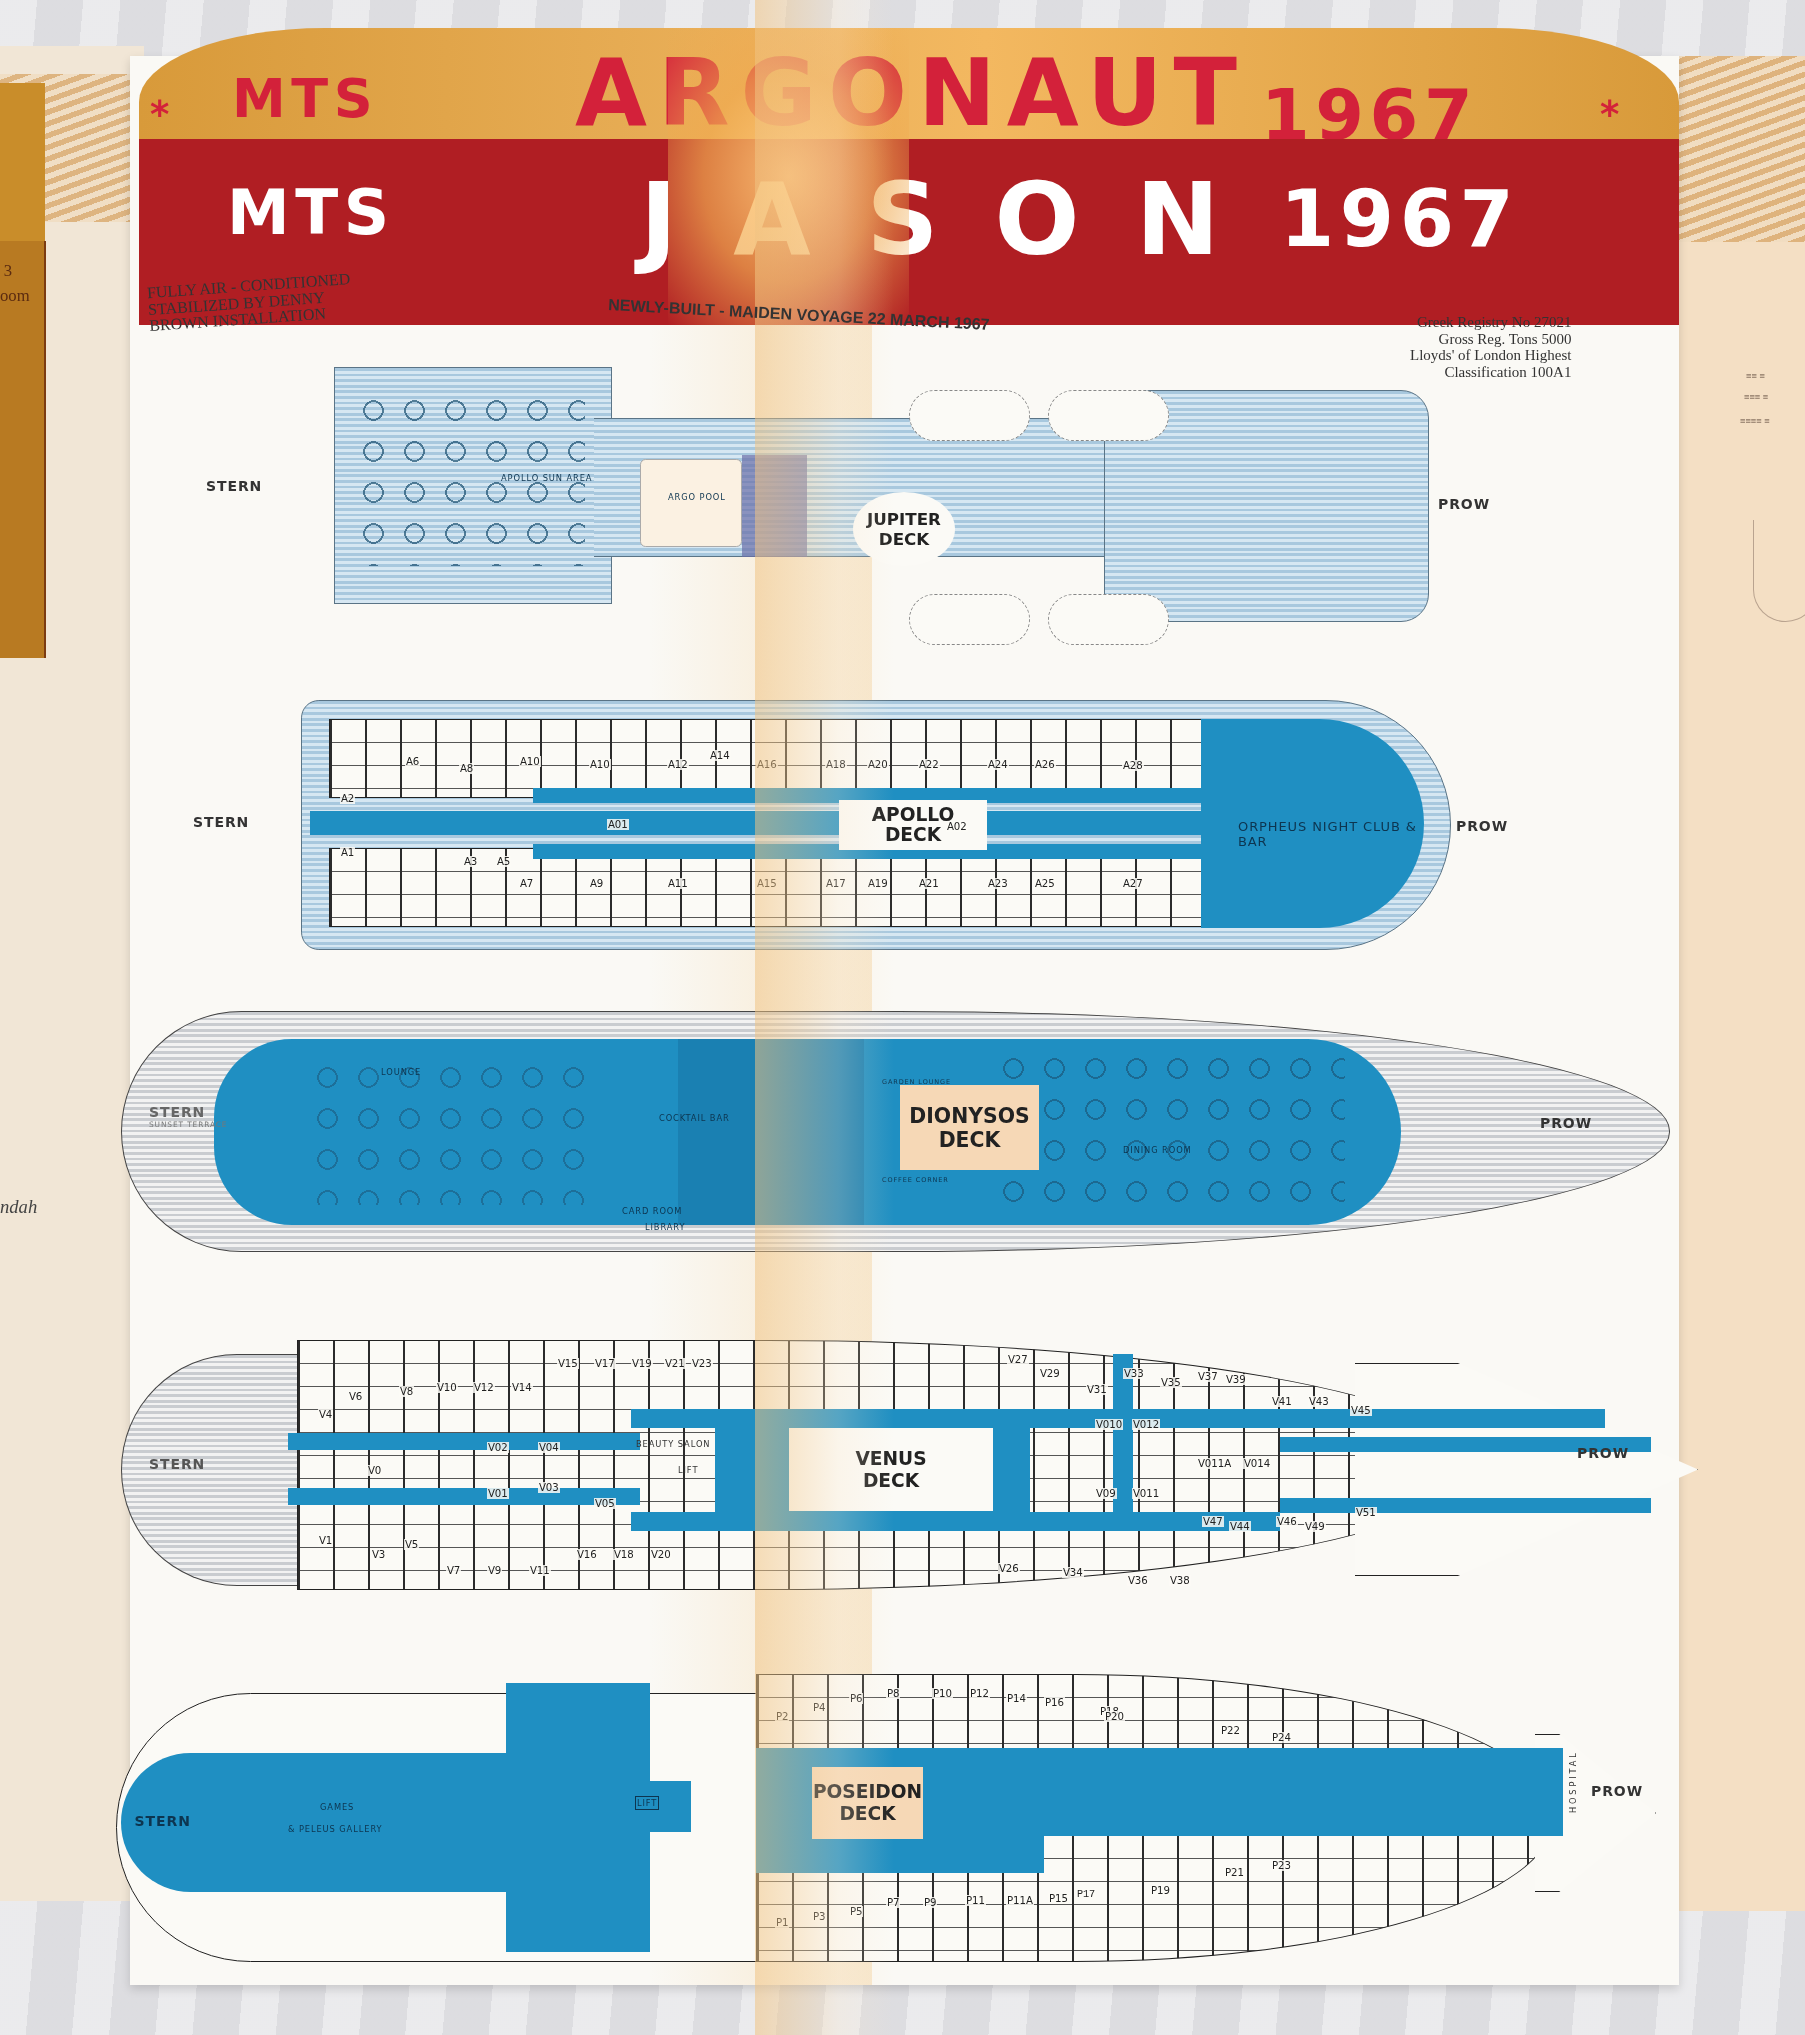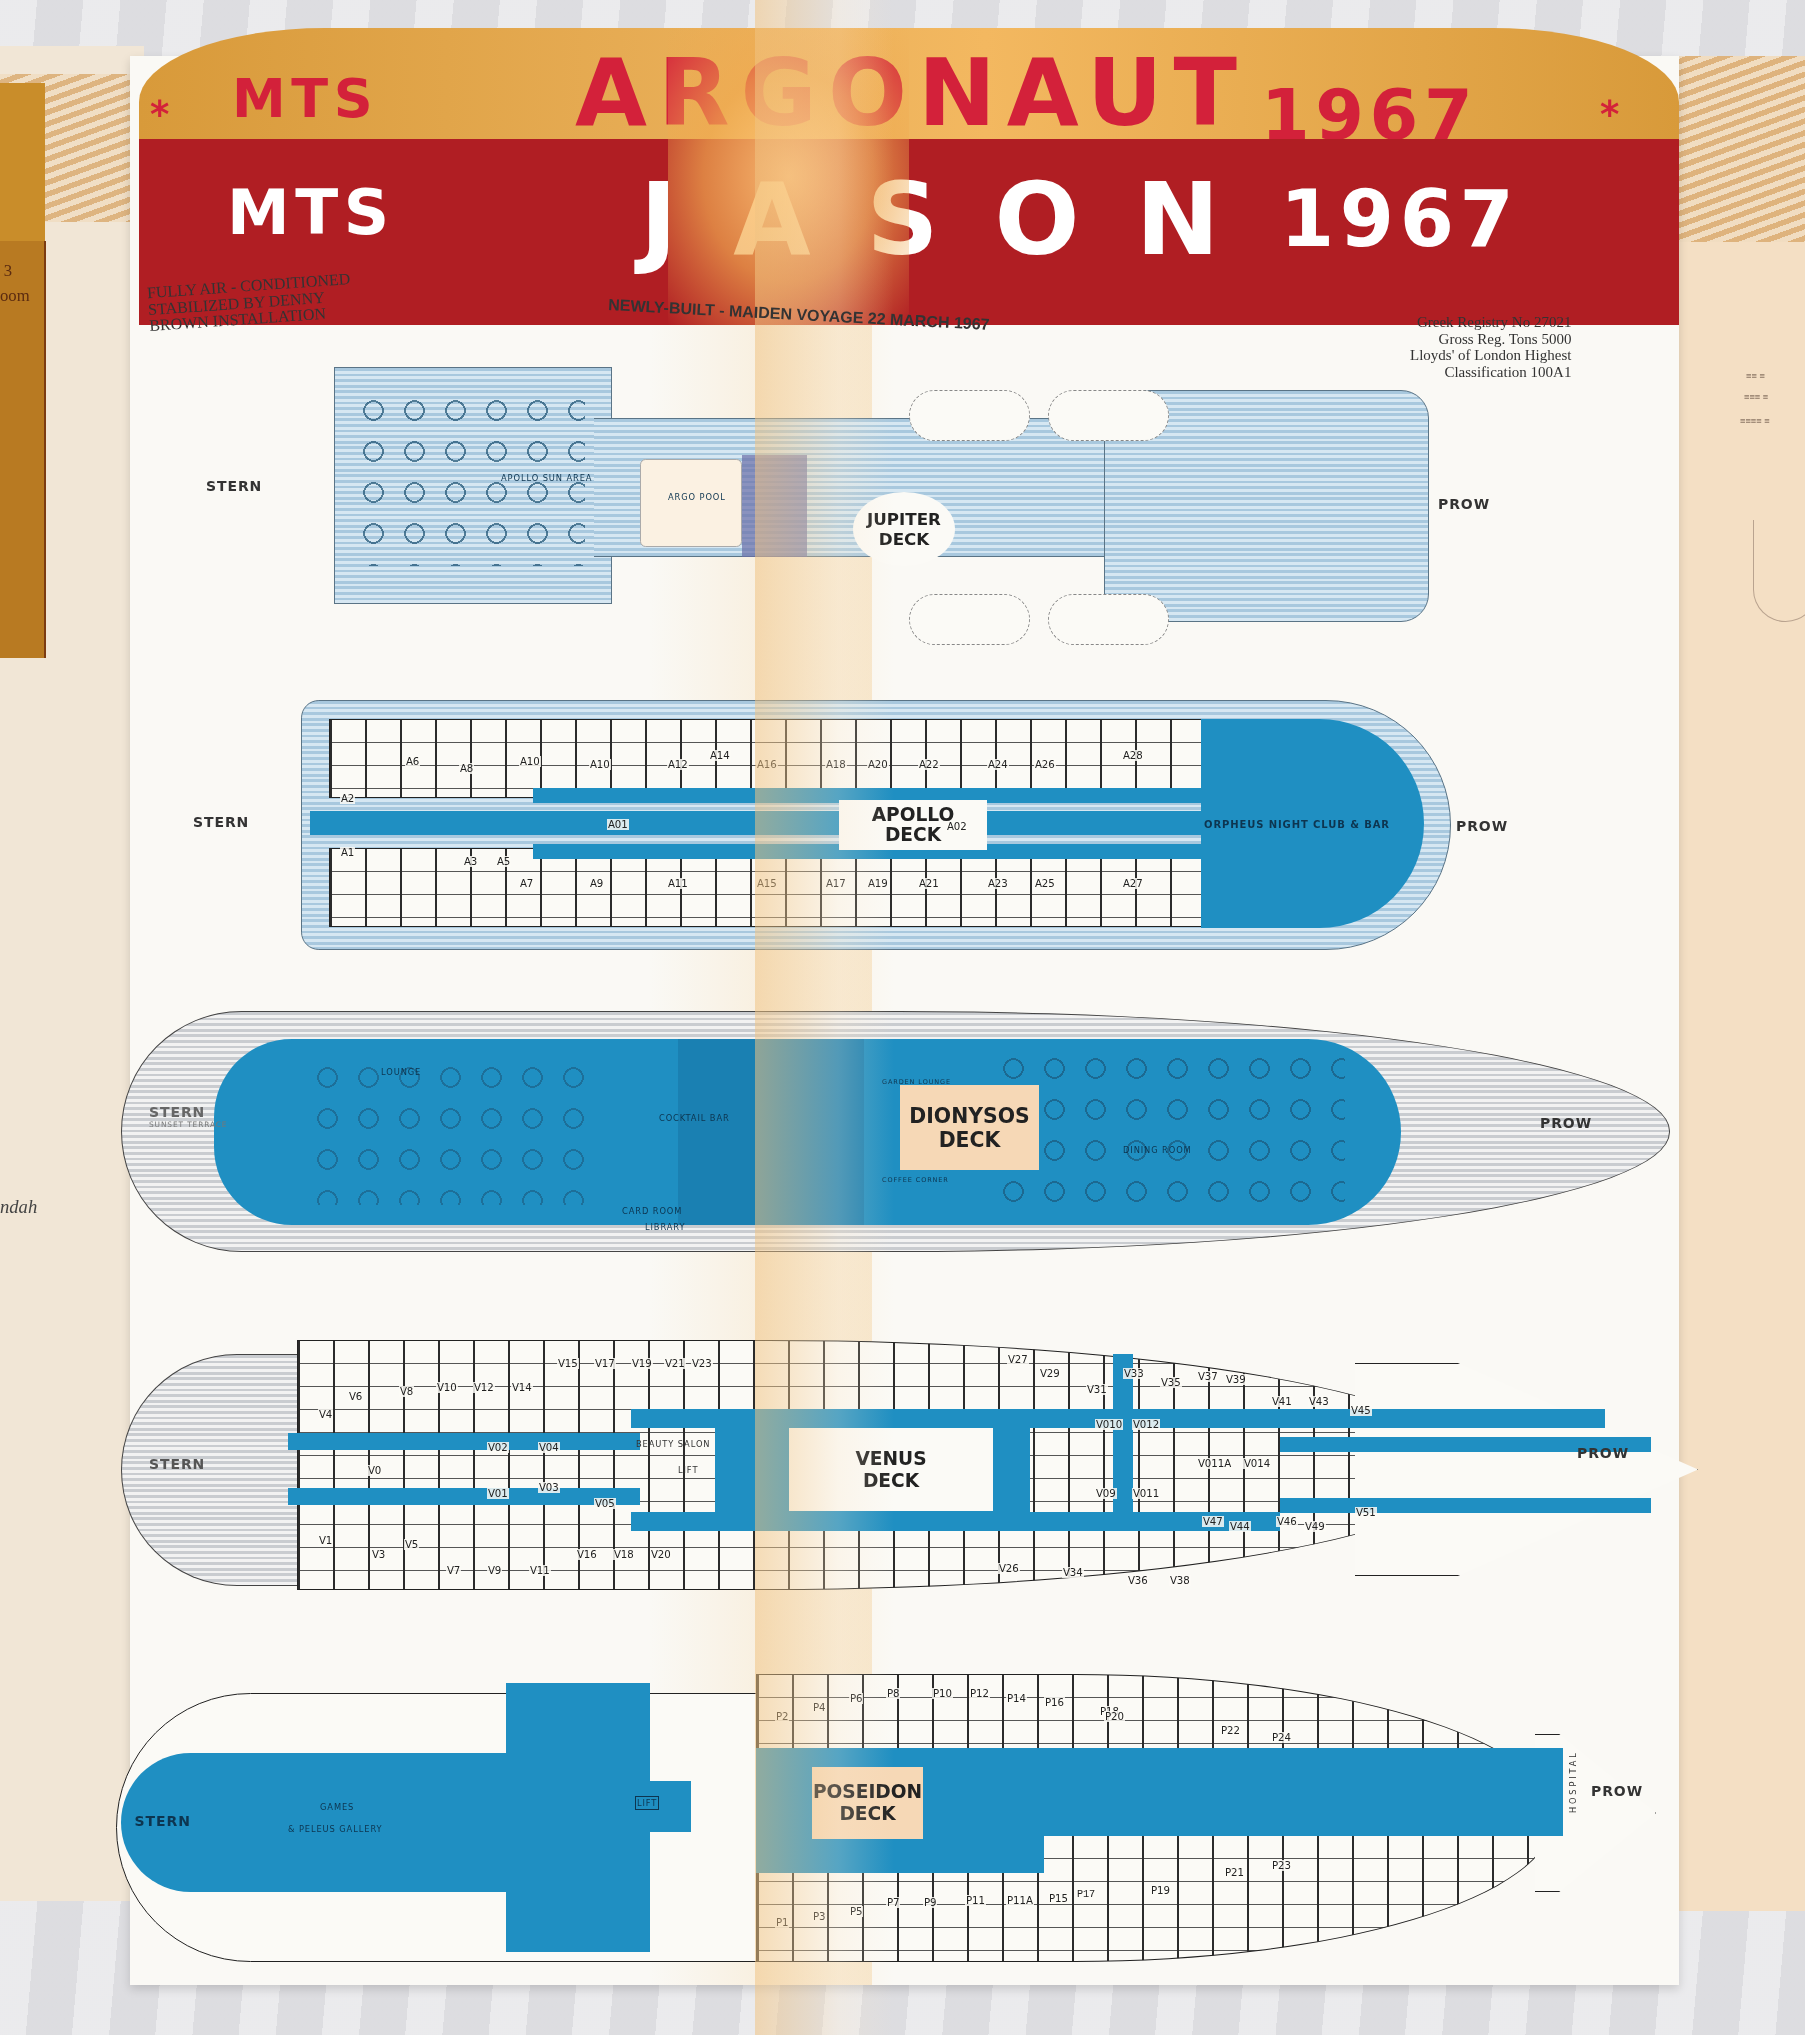--- a/index.html
+++ b/index.html
@@ -219,21 +219,21 @@
 <span class="side-label" style="left:1438px;top:496px;">PROW</span>
 
 <div class="deck" style="left:301px;top:700px;width:1150px;height:250px;">
   <div class="hatch" style="position:absolute;left:0;top:0;width:1150px;height:250px;border-radius:18.6px 130px 130px 18.6px;"></div>
   <div class="cabins" style="position:absolute;left:28px;top:18.6px;width:881px;height:79px;"></div>
   <div class="cabins" style="position:absolute;left:28px;top:148px;width:881px;height:79px;"></div>
   <div class="blue" style="position:absolute;left:9.3px;top:111px;width:928px;height:24px;"></div>
   <div class="blue" style="position:absolute;left:232px;top:88px;width:686px;height:15px;"></div>
   <div class="blue" style="position:absolute;left:232px;top:144px;width:686px;height:15px;"></div>
   <div class="blue" style="position:absolute;left:900px;top:18.6px;width:223px;height:209px;border-radius:0 111px 111px 0;"></div>
-  <span class="room-lbl" style="left:903px;top:119px;font-size:10px;font-weight:bold;">ORPHEUS NIGHT CLUB &amp; BAR</span>
+  <span class="room-lbl" style="left:937px;top:119px;font-size:13px;">ORPHEUS NIGHT CLUB &amp; BAR</span>
   <div class="label-white" style="left:538px;top:100px;width:148px;height:50px;font-size:18.6px;line-height:20.4px;">
     <span>APOLLO</span>
     <span>DECK</span>
   </div>
   <span class="cabin-no" style="left:39px;top:93px;">A2</span>
   <span class="cabin-no" style="left:39px;top:147px;">A1</span>
   <span class="cabin-no" style="left:104px;top:56px;">A6</span>
   <span class="cabin-no" style="left:162px;top:156px;">A3</span>
   <span class="cabin-no" style="left:158px;top:63px;">A8</span>
   <span class="cabin-no" style="left:195px;top:156px;">A5</span>
@@ -251,21 +251,21 @@
   <span class="cabin-no" style="left:524px;top:178px;">A17</span>
   <span class="cabin-no" style="left:566px;top:59px;">A20</span>
   <span class="cabin-no" style="left:566px;top:178px;">A19</span>
   <span class="cabin-no" style="left:617px;top:59px;">A22</span>
   <span class="cabin-no" style="left:617px;top:178px;">A21</span>
   <span class="cabin-no" style="left:645px;top:121px;">A02</span>
   <span class="cabin-no" style="left:686px;top:59px;">A24</span>
   <span class="cabin-no" style="left:686px;top:178px;">A23</span>
   <span class="cabin-no" style="left:733px;top:59px;">A26</span>
   <span class="cabin-no" style="left:733px;top:178px;">A25</span>
-  <span class="cabin-no" style="left:821px;top:50px;">A28</span>
+  <span class="cabin-no" style="left:821px;top:60px;">A28</span>
   <span class="cabin-no" style="left:821px;top:178px;">A27</span>
 </div>
 <span class="side-label" style="left:193px;top:814px;">STERN</span>
 <span class="side-label" style="left:1456px;top:818px;">PROW</span>
 
 <div class="deck" style="left:121px;top:1011px;width:1549px;height:241px;">
   <div class="hatch-grey" style="position:absolute;left:0;top:0;width:1549px;height:241px;border-radius:121px 50% 50% 121px / 121px 50% 50% 121px;"></div>
   <div class="blue" style="position:absolute;left:93px;top:28px;width:1187px;height:186px;border-radius:93px 111px 111px 93px;"></div>
   <div class="blue-dark" style="position:absolute;left:557px;top:28px;width:186px;height:186px;opacity:0.6;"></div>
   <div class="tables" style="left:186px;top:46px;width:278px;height:148px;opacity:0.5;"></div>

